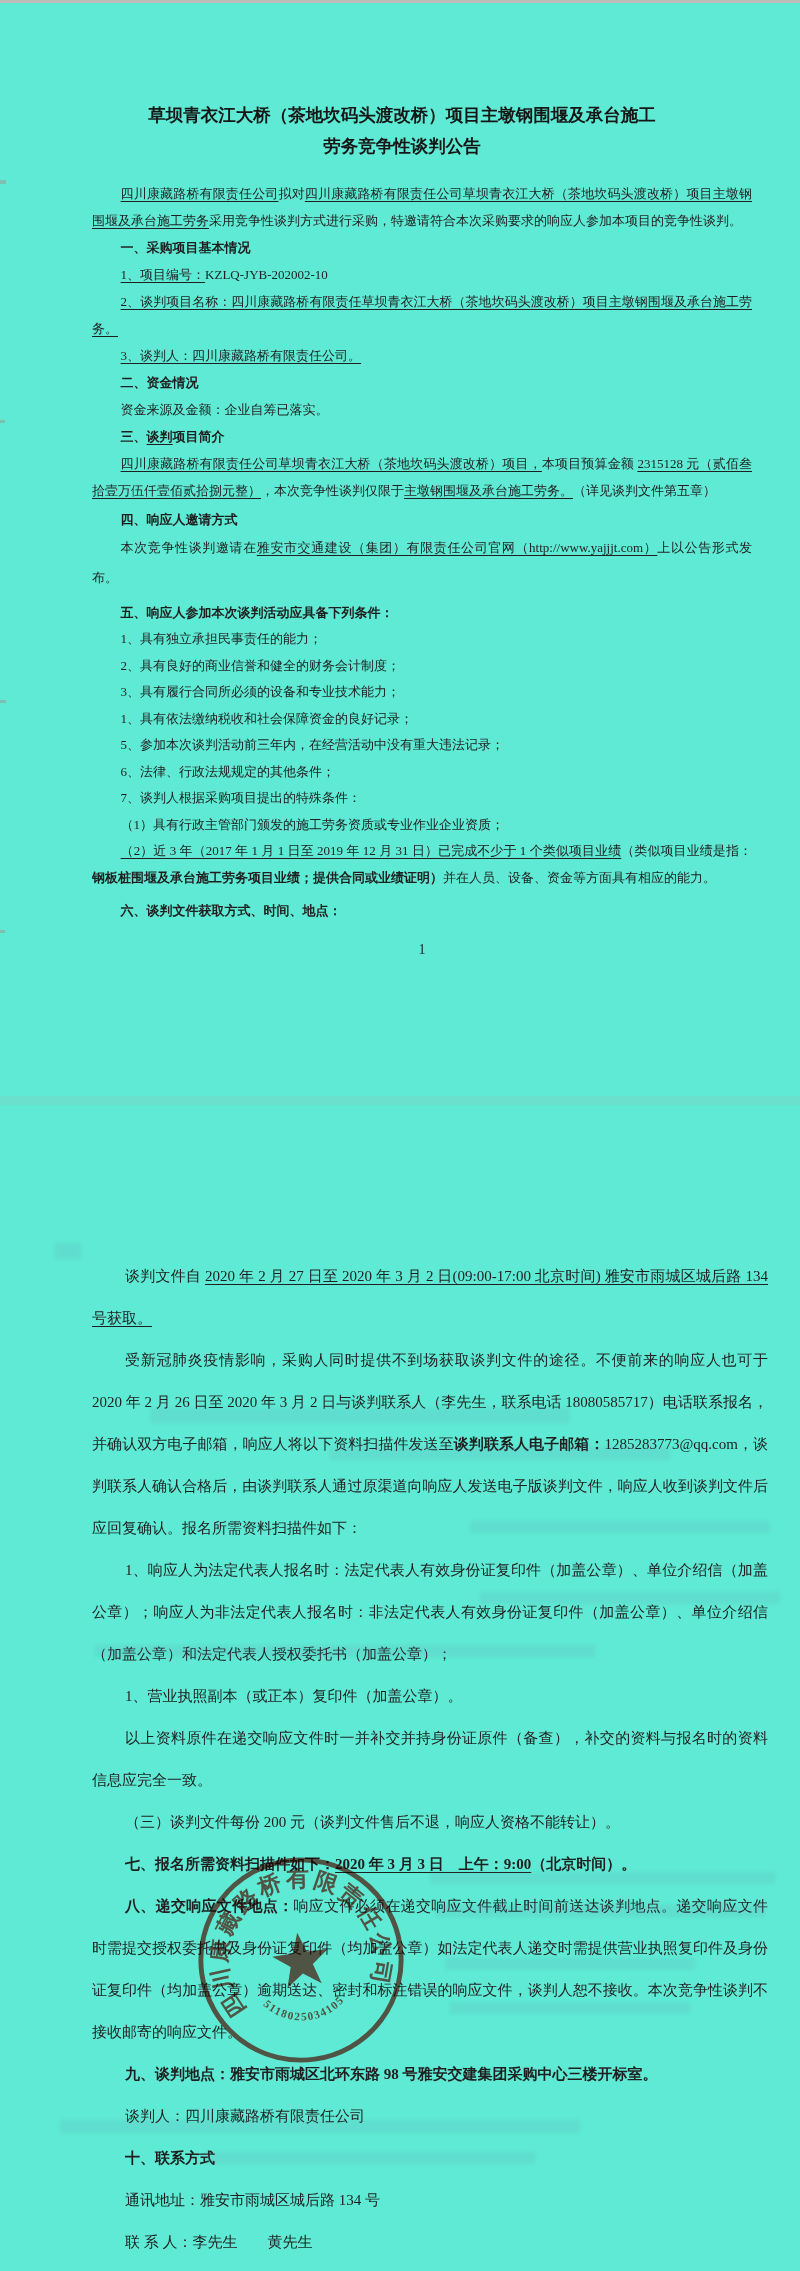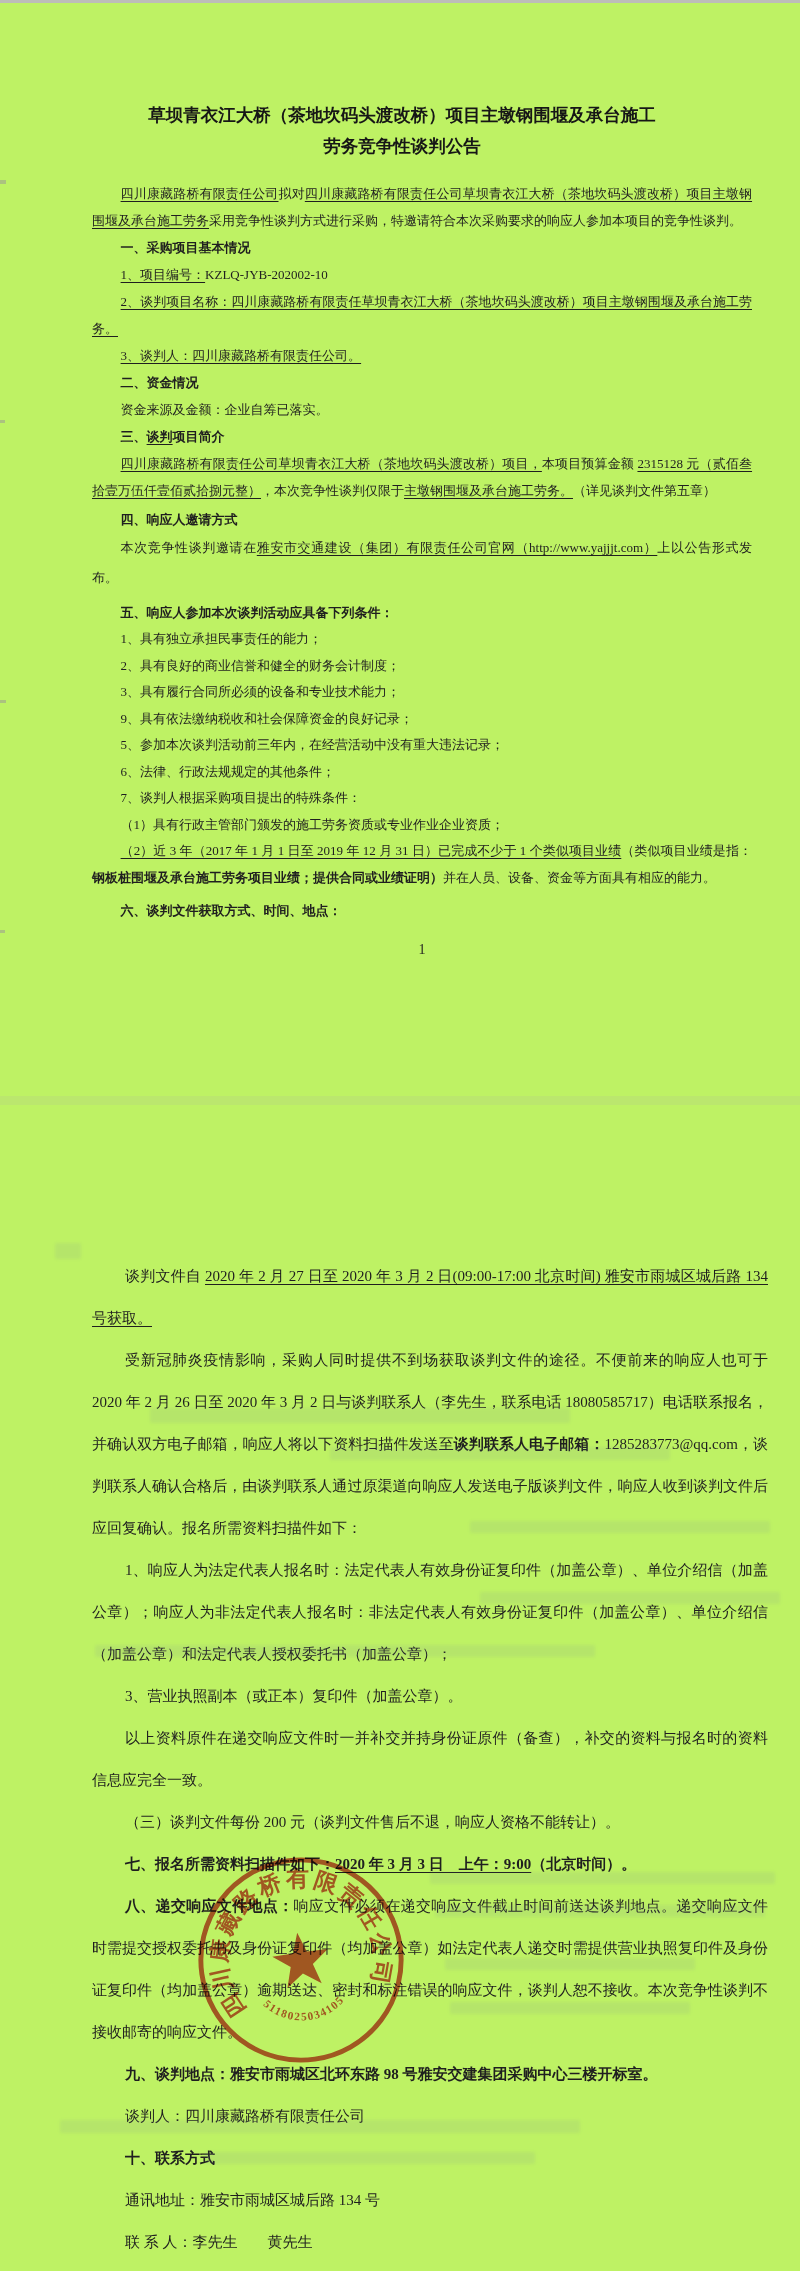--- a/index.html
+++ b/index.html
@@ -1,18 +1,18 @@
 <!DOCTYPE html>
 <html><head>
 <meta charset="utf-8">
 <style>
   html,body{margin:0;padding:0;background:#e9e9e7;}
   .screenshot{
     position:relative;width:800px;height:2271px;margin:0 auto;
-    background:#bef264;overflow:hidden;
+    background:#5eead4;overflow:hidden;
     font-family:"Liberation Serif","DejaVu Serif",serif;
     color:#1f1f1f;
   }
   .topstrip{position:absolute;top:0;left:0;width:800px;height:3px;background:#bdbdb9;}
   .seam{position:absolute;top:1096px;left:0;width:800px;height:9px;background:rgba(175,175,170,0.16);}
   .edge-mark{position:absolute;background:#9a9a96;opacity:.55;}
   .ghost{position:absolute;background:rgba(107,122,168,0.10);filter:blur(1.6px);border-radius:2px;}
 
   .page1{position:absolute;left:92px;top:100px;width:660px;}
   .page2{position:absolute;left:92px;top:1247px;width:676px;}
@@ -67,41 +67,41 @@
     <p class="p ind b"><span>三、</span><span class="u">谈判</span><span>项目简介</span></p>
     <p class="p ind"><span class="u">四川康藏路桥有限责任公司草坝青衣江大桥（茶地坎码头渡改桥）项目，</span><span>本项目预算金额 </span><span class="u">2315128 元（贰佰叁拾壹万伍仟壹佰贰拾捌元整）</span><span>，本次竞争性谈判仅限于</span><span class="u">主墩钢围堰及承台施工劳务。</span><span>（详见谈判文件第五章）</span></p>
 
     <p class="p ind b mt2">四、响应人邀请方式</p>
     <p class="p ind s4p"><span>本次竞争性谈判邀请在</span><span class="u">雅安市交通建设（集团）有限责任公司官网（http://www.yajjjt.com）</span><span>上以公告形式发布。</span></p>
 
     <p class="p ind b mt6">五、响应人参加本次谈判活动应具备下列条件：</p>
     <p class="p ind s5line">1、具有独立承担民事责任的能力；</p>
     <p class="p ind s5line">2、具有良好的商业信誉和健全的财务会计制度；</p>
     <p class="p ind s5line">3、具有履行合同所必须的设备和专业技术能力；</p>
-    <p class="p ind s5line">9、具有依法缴纳税收和社会保障资金的良好记录；</p>
+    <p class="p ind s5line">1、具有依法缴纳税收和社会保障资金的良好记录；</p>
     <p class="p ind s5line">5、参加本次谈判活动前三年内，在经营活动中没有重大违法记录；</p>
     <p class="p ind s5line">6、法律、行政法规规定的其他条件；</p>
     <p class="p ind s5line">7、谈判人根据采购项目提出的特殊条件：</p>
     <p class="p ind s5line">（1）具有行政主管部门颁发的施工劳务资质或专业作业企业资质；</p>
     <p class="p ind s5line"><span class="u">（2）近 3 年（2017 年 1 月 1 日至 2019 年 12 月 31 日）已完成不少于 1 个类似项目业绩</span><span>（类似项目业绩是指：</span><span class="b">钢板桩围堰及承台施工劳务项目业绩；提供合同或业绩证明）</span><span>并在人员、设备、资金等方面具有相应的能力。</span></p>
 
     <p class="p ind b mt6">六、谈判文件获取方式、时间、地点：</p>
 
     <p class="p pagenum1">1</p>
   </div>
 
   <div class="seam"></div>
 
   <div class="page2">
     <p class="p ind mt8"><span>谈判文件自 </span><span class="u">2020 年 2 月 27 日至 2020 年 3 月 2 日(09:00-17:00 北京时间) 雅安市雨城区城后路 134 号获取。</span></p>
 
     <p class="p ind"><span>受新冠肺炎疫情影响，采购人同时提供不到场获取谈判文件的途径。不便前来的响应人也可于 2020 年 2 月 26 日至 2020 年 3 月 2 日与谈判联系人（李先生，联系电话 18080585717）电话联系报名，并确认双方电子邮箱，响应人将以下资料扫描件发送至</span><span class="b">谈判联系人电子邮箱：</span><span>1285283773@qq.com</span><span>，谈判联系人确认合格后，由谈判联系人通过原渠道向响应人发送电子版谈判文件，响应人收到谈判文件后应回复确认。报名所需资料扫描件如下：</span></p>
 
     <p class="p ind">1、响应人为法定代表人报名时：法定代表人有效身份证复印件（加盖公章）、单位介绍信（加盖公章）；响应人为非法定代表人报名时：非法定代表人有效身份证复印件（加盖公章）、单位介绍信（加盖公章）和法定代表人授权委托书（加盖公章）；</p>
-    <p class="p ind">3、营业执照副本（或正本）复印件（加盖公章）。</p>
+    <p class="p ind">1、营业执照副本（或正本）复印件（加盖公章）。</p>
     <p class="p ind">以上资料原件在递交响应文件时一并补交并持身份证原件（备查），补交的资料与报名时的资料信息应完全一致。</p>
     <p class="p ind">（三）谈判文件每份 200 元（谈判文件售后不退，响应人资格不能转让）。</p>
 
     <p class="p ind b"><span>七、报名所需资料扫描件如下：</span><span class="u">2020 年 3 月 3 日　上午：9:00</span><span>（北京时间）。</span></p>
 
     <p class="p ind"><span class="b">八、递交响应文件地点：</span><span>响应文件必须在递交响应文件截止时间前送达谈判地点。递交响应文件时需提交授权委托书及身份证复印件（均加盖公章）如法定代表人递交时需提供营业执照复印件及身份证复印件（均加盖公章）逾期送达、密封和标注错误的响应文件，谈判人恕不接收。本次竞争性谈判不接收邮寄的响应文件。</span></p>
 
     <p class="p ind b">九、谈判地点：雅安市雨城区北环东路 98 号雅安交建集团采购中心三楼开标室。</p>
     <p class="p ind"><span>谈判人：</span><span>四川康藏路桥有限责任公司</span></p>
 

